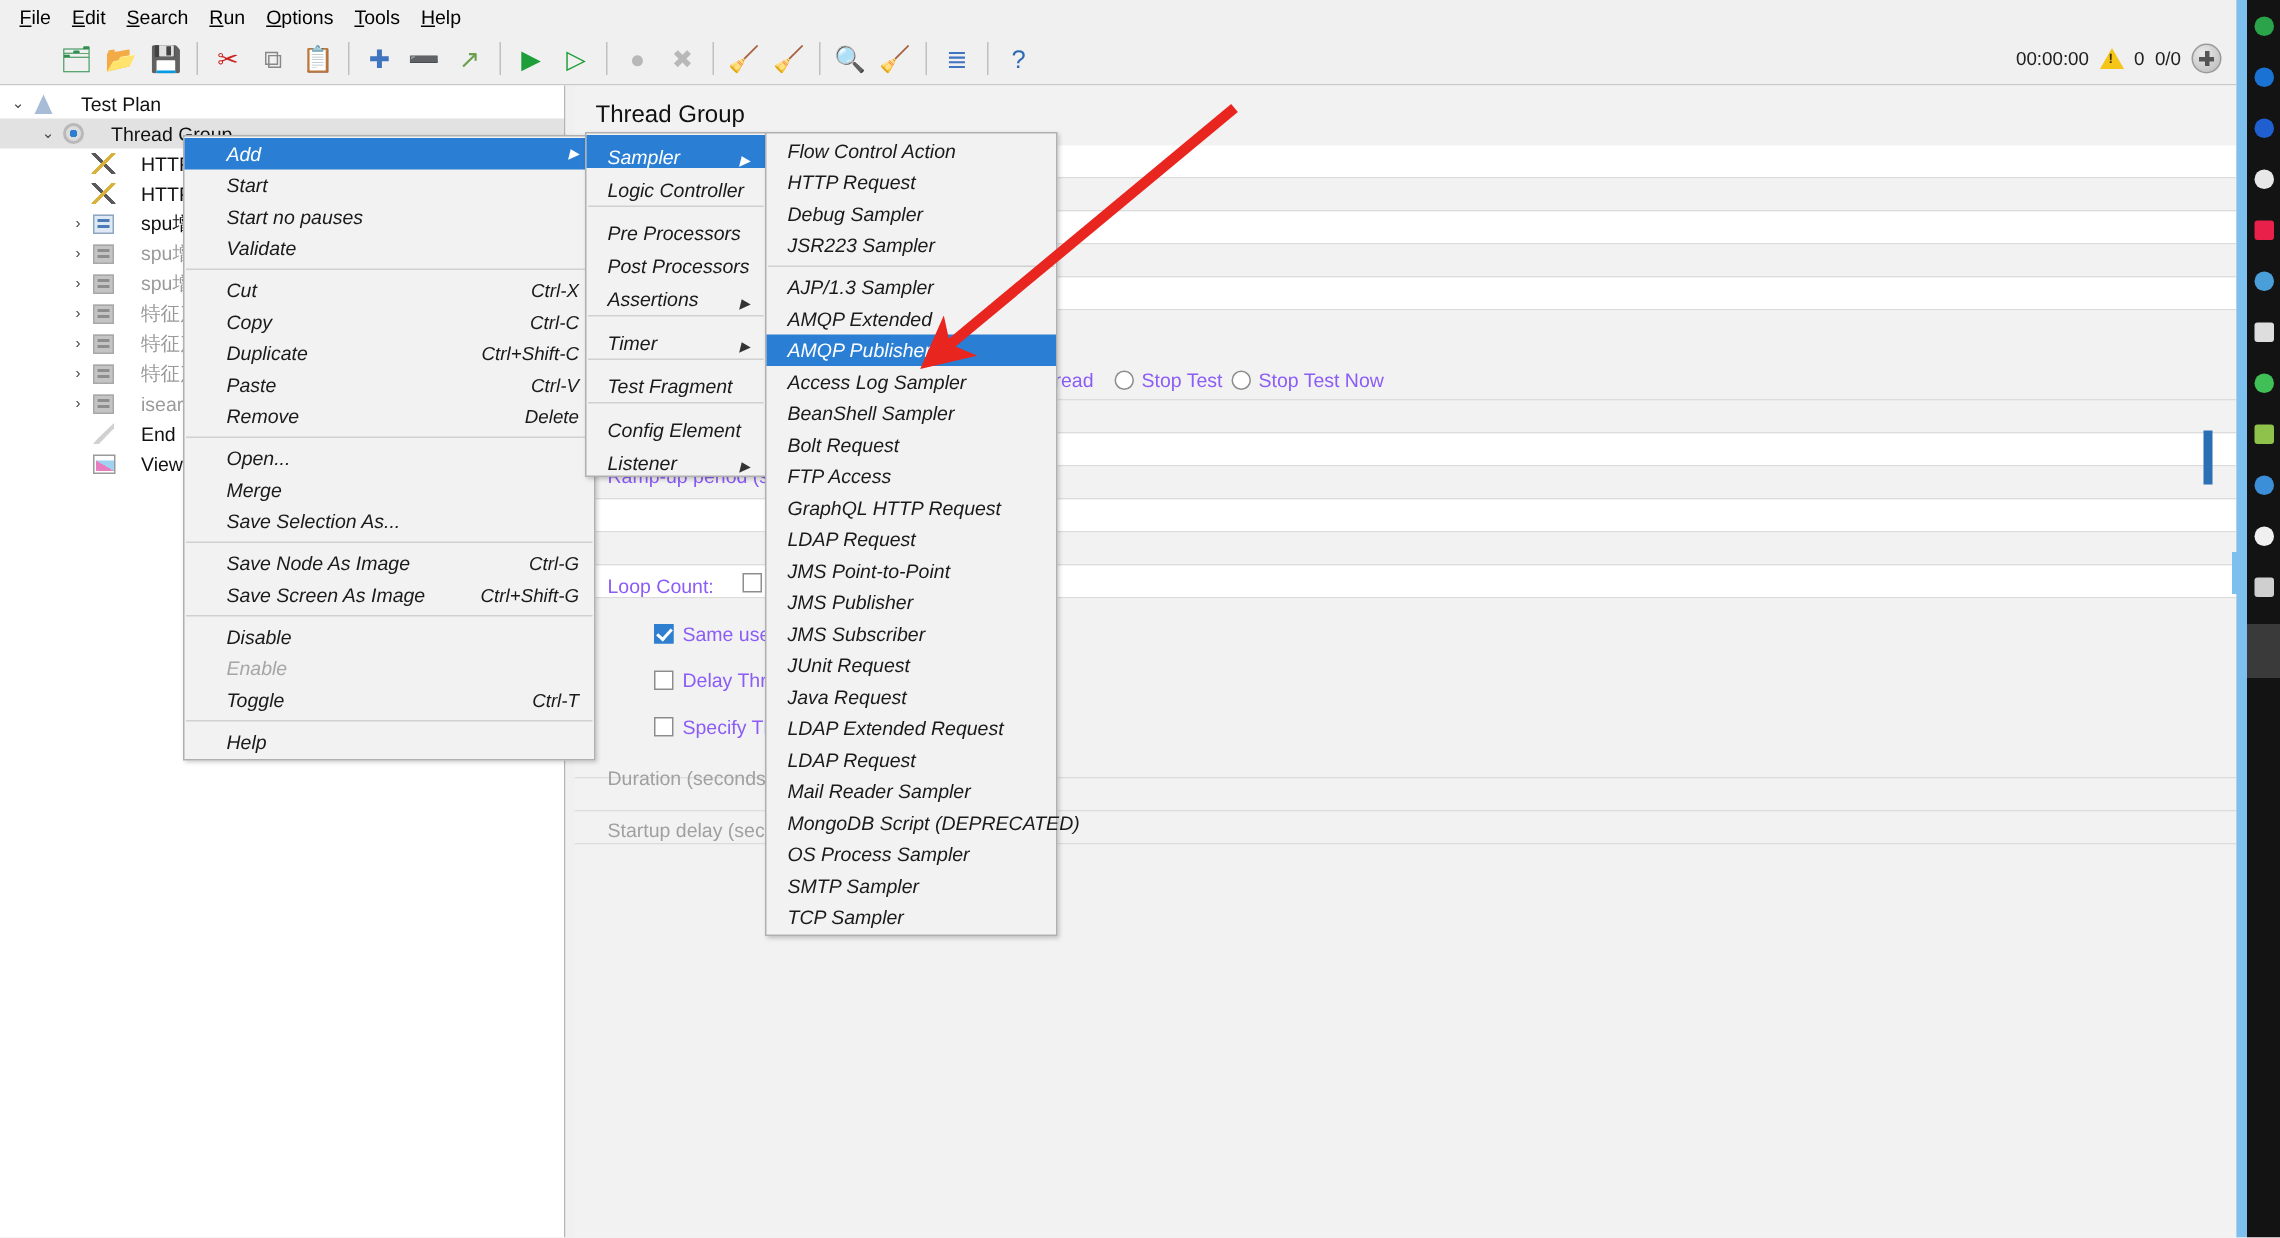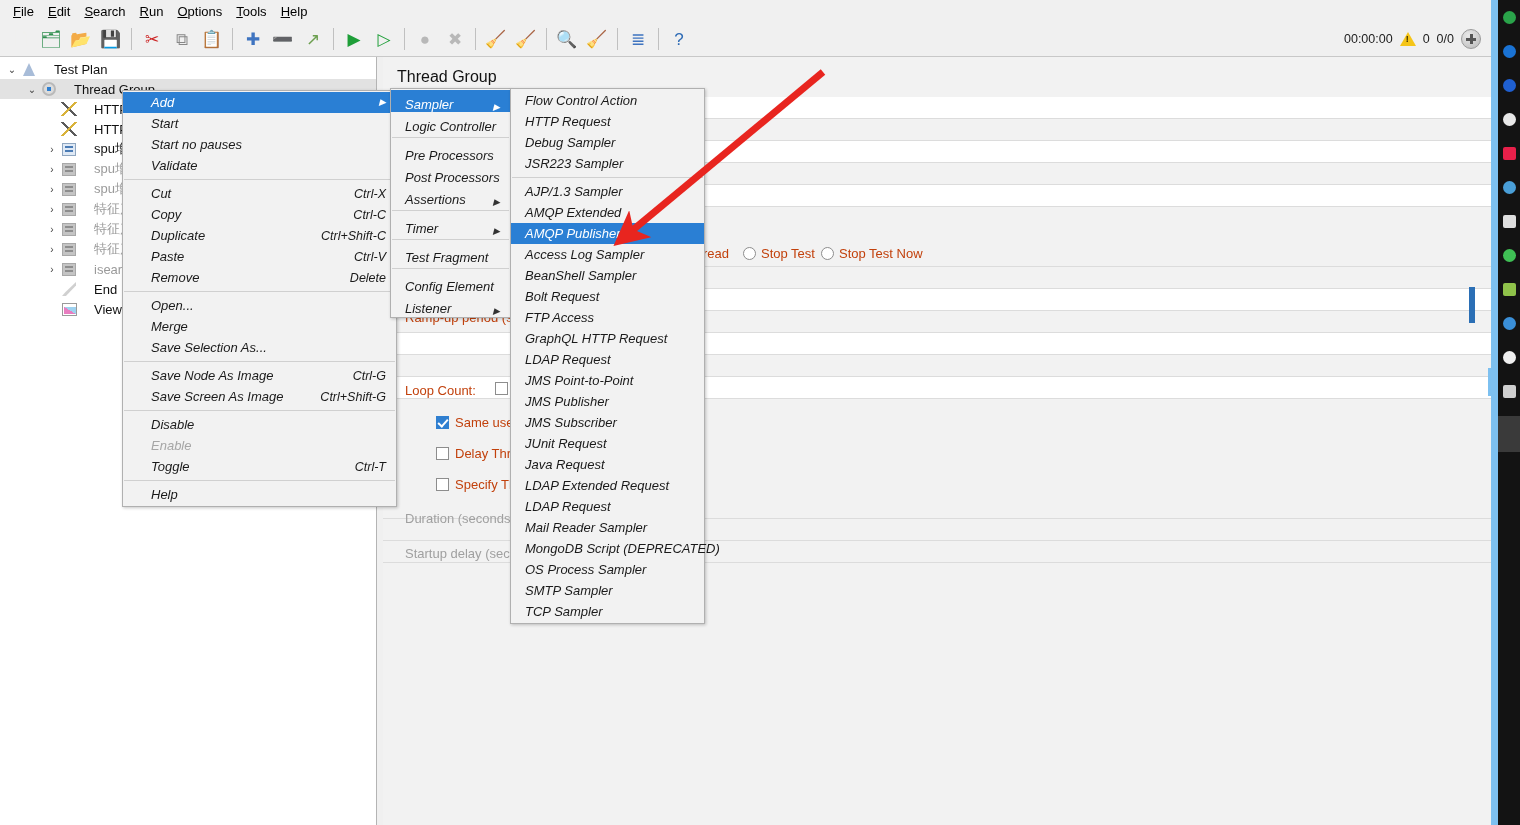--- a/index.html
+++ b/index.html
@@ -188,21 +188,21 @@
     font-size: 16px; color: #111;
   }
   .rp-rows { position: absolute; left: 0; top: 40px; width: 1108px; }
   .rp-row {
     height: 22px;
     border-bottom: 1px solid #dcdcdc;
   }
   .rp-row.white { background: #ffffff; }
   .rp-row.gray  { background: #f2f2f2; }
   .rp-formlabel {
-    position: absolute; font-size: 13px; color: #c2410c; white-space: nowrap;
+    position: absolute; font-size: 13px; color: #8b5cf6; white-space: nowrap;
   }
   .rp-formlabel.dim { color: #a0a0a0; }
   .radio {
     width: 13px; height: 13px; border-radius: 50%;
     border: 1px solid #8d8d8d; background: #fff;
     display: inline-block; vertical-align: -2px; margin-right: 5px;
   }
   .chk {
     width: 13px; height: 13px;
     border: 1px solid #8d8d8d; background: #fff;

